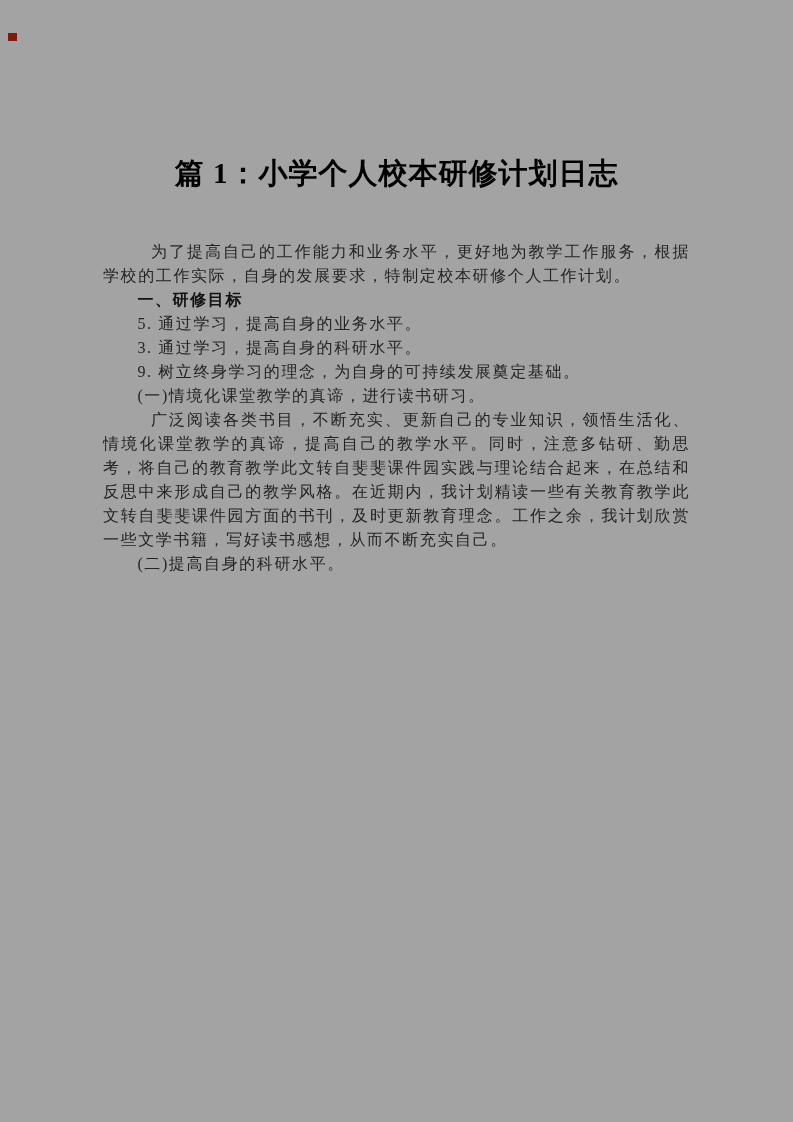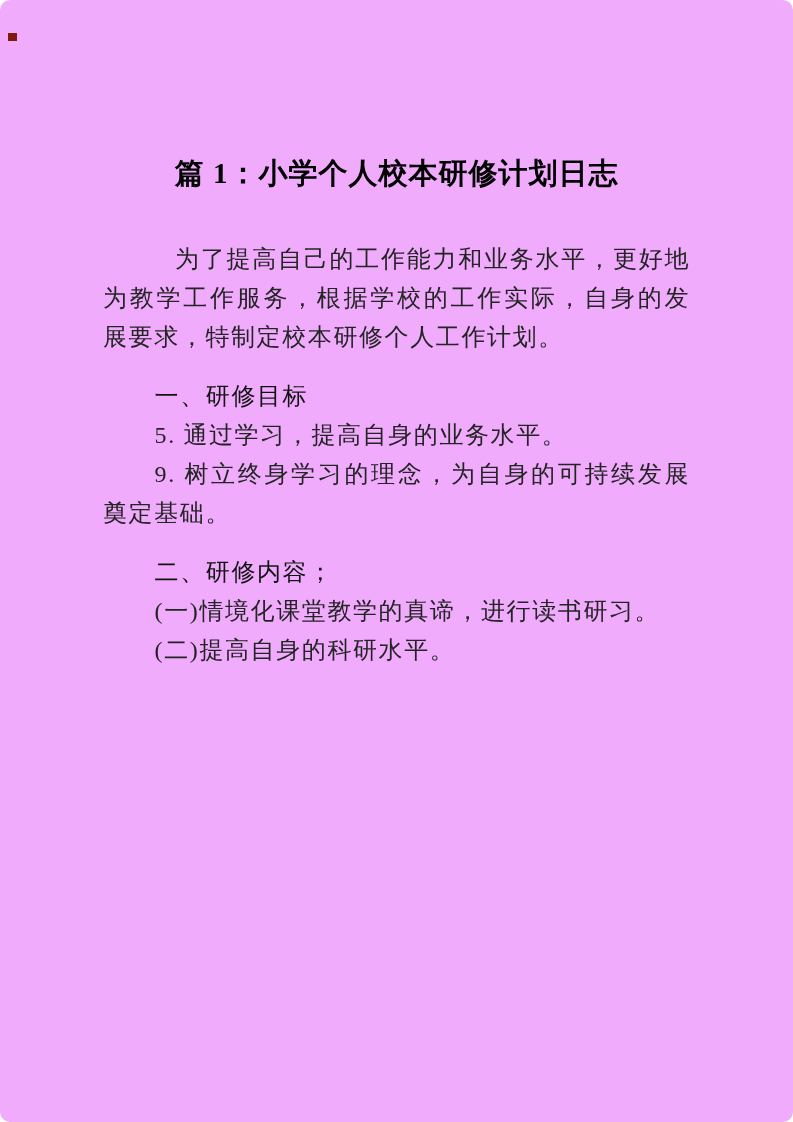--- a/index.html
+++ b/index.html
@@ -4,25 +4,24 @@
 <style>
   html, body {
     margin: 0;
     padding: 0;
     background: #ffffff;
   }
   .page {
     position: relative;
     width: 793px;
     height: 1122px;
-    background: #f0abfc;
+    background: #a3a3a3;
     overflow: hidden;
     font-family: "Liberation Serif", "DejaVu Serif", serif;
     color: #212121;
-    border-radius: 10px;
   }
   .corner-mark {
     position: absolute;
     left: 8px;
     top: 33px;
     width: 9px;
     height: 8px;
     background: #7e1a0e;
   }
   .content {
@@ -38,64 +37,64 @@
     font-size: 29px;
     font-weight: bold;
     line-height: 44px;
     text-align: center;
     color: #000000;
     letter-spacing: 1px;
     white-space: nowrap;
   }
   .para, .item, .heading {
     margin: 0;
-    font-size: 24px;
-    line-height: 39px;
+    font-size: 16px;
+    line-height: 24px;
     letter-spacing: 1.6px;
     text-align: justify;
     word-break: break-all;
     color: #242424;
   }
   .para {
     text-indent: 3em;
   }
   .item {
     text-indent: 2.15em;
   }
   .heading {
     text-indent: 2.15em;
-    font-weight: normal;
+    font-weight: bold;
     color: #111111;
-    margin-top: 20px;
   }
 </style>
 </head>
 <body>
 
 <div class="page">
 
   <div class="corner-mark"></div>
 
   <div class="content">
 
     <h1 class="doc-title">篇 1：小学个人校本研修计划日志</h1>
 
     <p class="para">为了提高自己的工作能力和业务水平，更好地为教学工作服务，根据学校的工作实际，自身的发展要求，特制定校本研修个人工作计划。</p>
 
     <p class="heading">一、研修目标</p>
 
 
     <p class="item">5. 通过学习，提高自身的业务水平。</p>
 
+    <p class="item">3. 通过学习，提高自身的科研水平。</p>
 
 
     <p class="item">9. 树立终身学习的理念，为自身的可持续发展奠定基础。</p>
 
-    <p class="heading">二、研修内容；</p>
 
     <p class="item">(一)情境化课堂教学的真谛，进行读书研习。</p>
 
+    <p class="para">广泛阅读各类书目，不断充实、更新自己的专业知识，领悟生活化、情境化课堂教学的真谛，提高自己的教学水平。同时，注意多钻研、勤思考，将自己的教育教学此文转自斐斐课件园实践与理论结合起来，在总结和反思中来形成自己的教学风格。在近期内，我计划精读一些有关教育教学此文转自斐斐课件园方面的书刊，及时更新教育理念。工作之余，我计划欣赏一些文学书籍，写好读书感想，从而不断充实自己。</p>
 
     <p class="item">(二)提高自身的科研水平。</p>
 
 
   </div>
 </div>
 
 </body></html>

